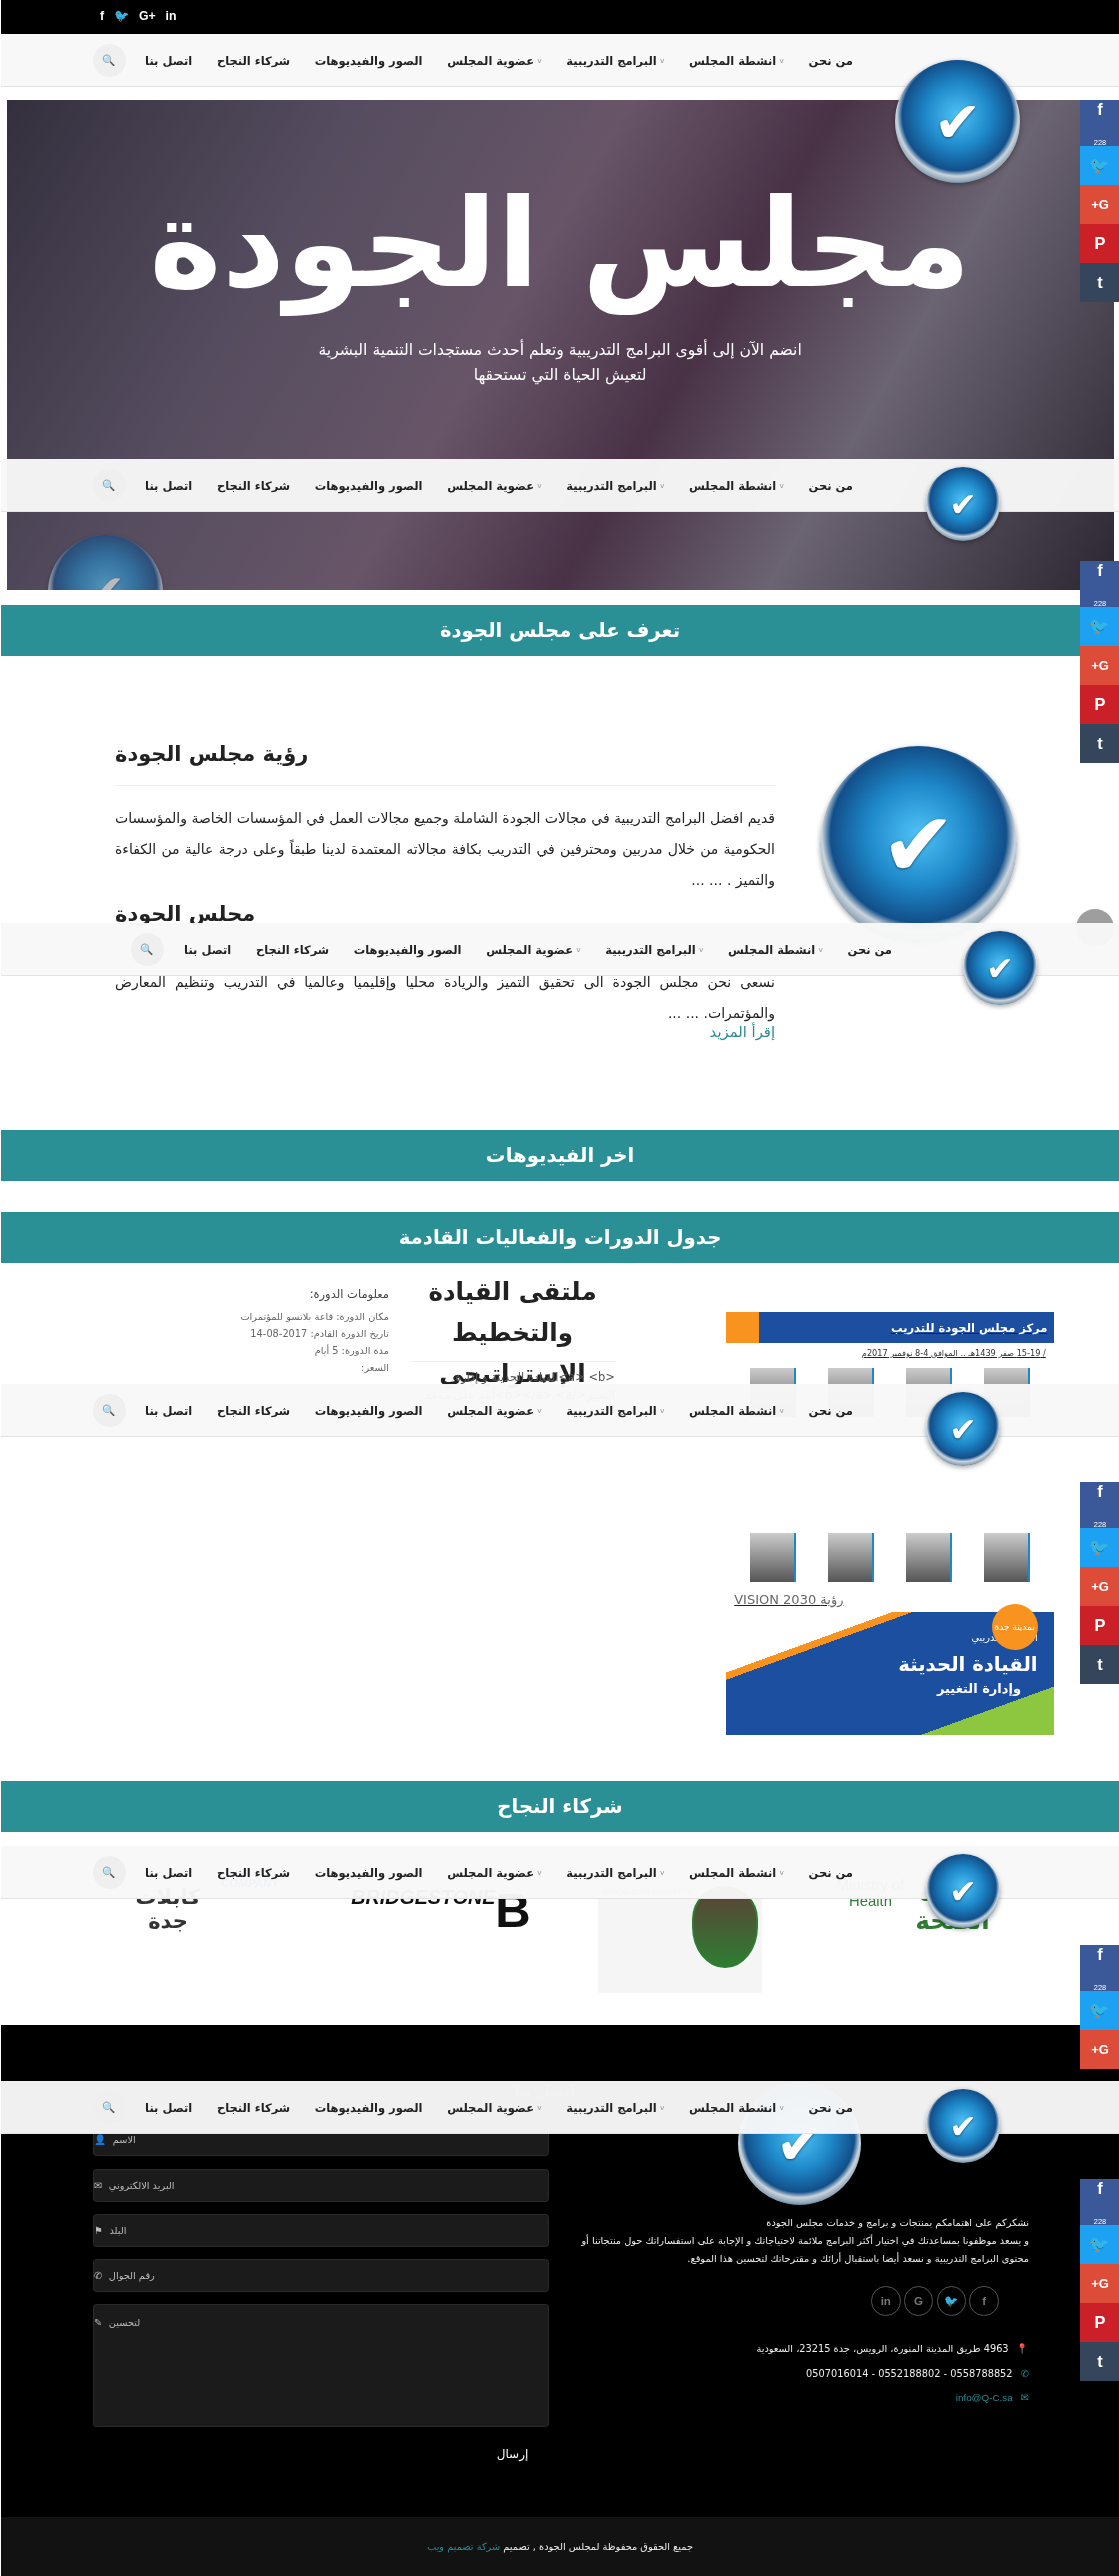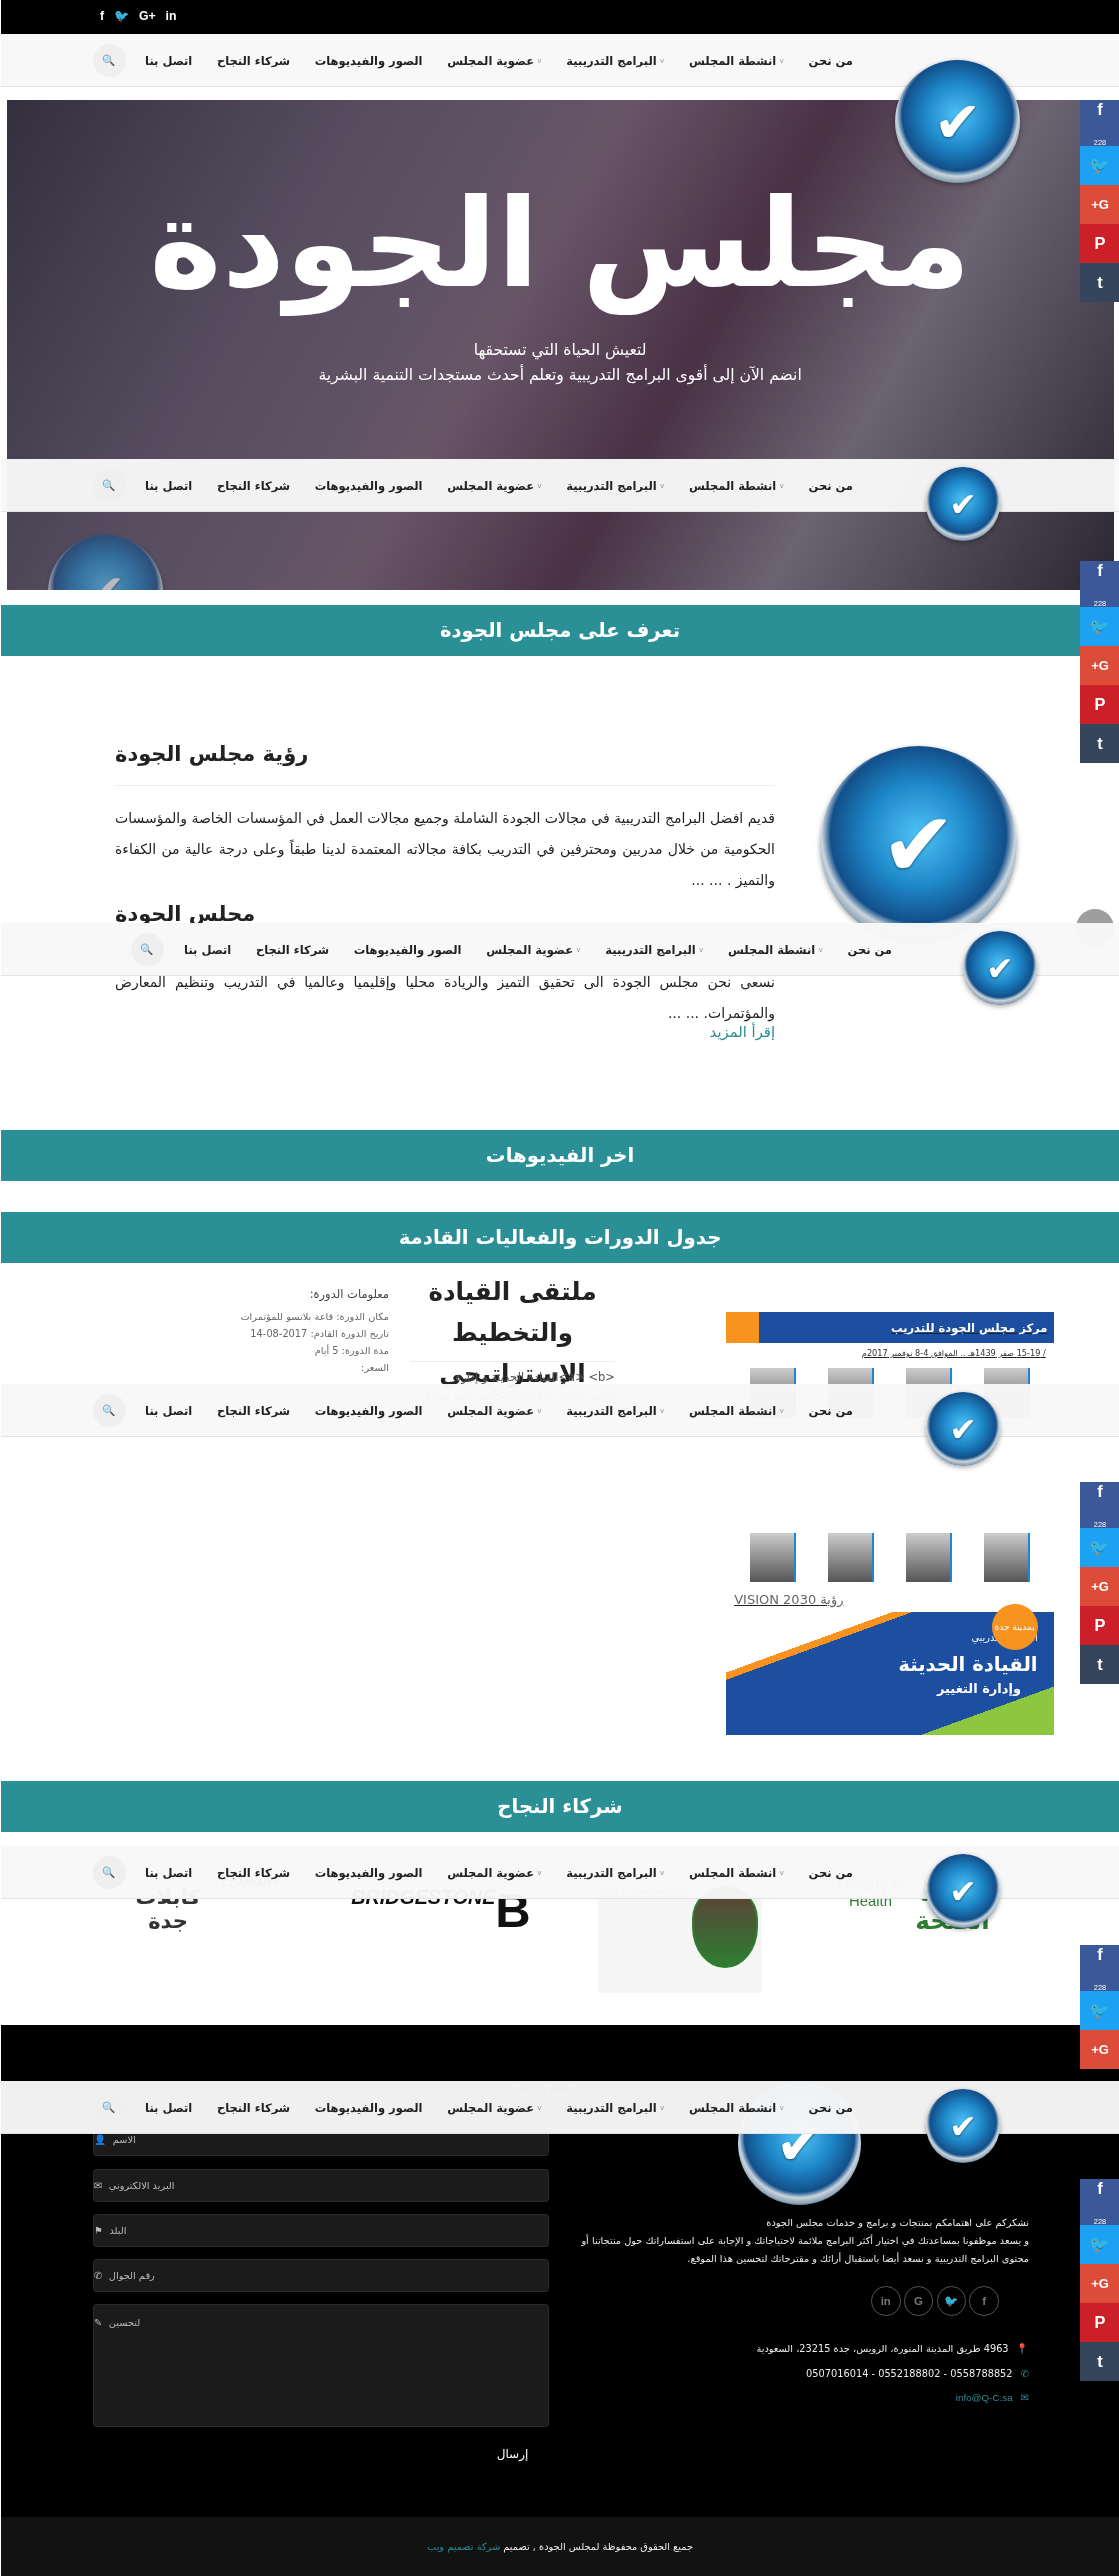--- a/index.html
+++ b/index.html
@@ -84,22 +84,22 @@
     <span>🐦</span>
     <span>G+</span>
     <span>in</span>
   </div>
 </div>
 
 <div class="abs hero">
   <div class="shade"></div>
   <h1>مجلس الجودة</h1>
   <div class="sub">
+    <div>انضم الآن إلى أقوى البرامج التدريبية وتعلم أحدث مستجدات التنمية البشرية</div>
     <div>لتعيش الحياة التي تستحقها</div>
-    <div>انضم الآن إلى أقوى البرامج التدريبية وتعلم أحدث مستجدات التنمية البشرية</div>
   </div>
   <div class="wm logo">
       <span class="check" style="font-size:49px">✔</span>
     </div>
 </div>
 
 <div class="abs band" style="top:605px">تعرف على مجلس الجودة</div>
 
 <div class="abs logo" style="left:820px; top:746px; width:197px; height:197px">
   <span class="check" style="font-size:90px">✔</span>

